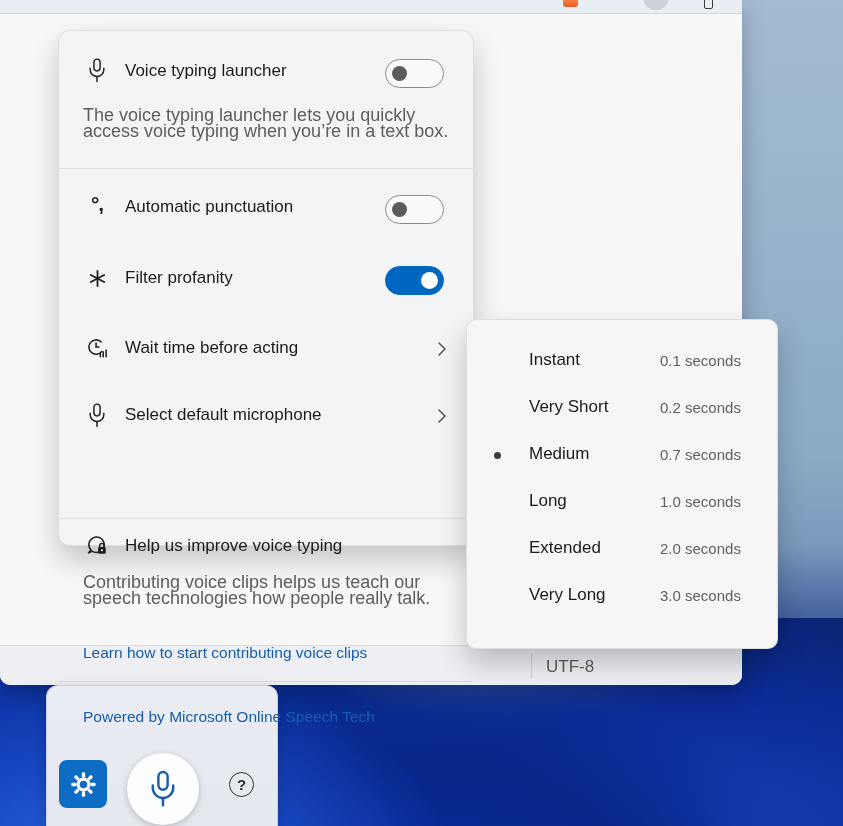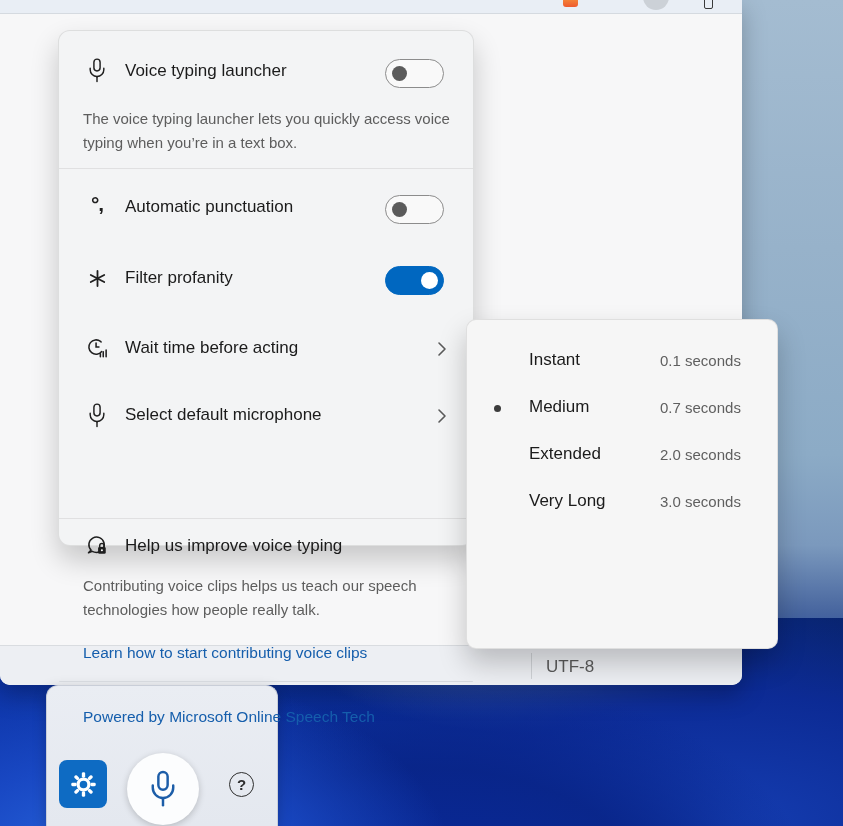--- a/index.html
+++ b/index.html
@@ -56,21 +56,21 @@
     background:#f3f4f5; border:1px solid rgba(0,0,0,.09); border-radius:12px;
     box-shadow:0 14px 28px rgba(0,0,0,.20); }
   .panel .icon-cell { position:absolute; left:24px; width:28px; display:flex; justify-content:center; color:#1f1f1f; }
   .panel .row-label { position:absolute; left:66px; font-size:17px; color:#1b1b1b; white-space:nowrap; }
   .punct-glyph { font-size:21px; color:#1f1f1f; letter-spacing:-1px; line-height:1; font-weight:bold; }
   .toggle { position:absolute; left:326px; width:59px; height:29px; border-radius:15px; cursor:pointer; }
   .toggle.off { background:#f9f9f9; border:1px solid #8c8c8c; }
   .toggle.off .knob { position:absolute; left:6px; top:6px; width:15px; height:15px; border-radius:50%; background:#5b5b5b; }
   .toggle.on { background:#0067c0; border:1px solid #0067c0; }
   .toggle.on .knob { position:absolute; right:5px; top:5px; width:17px; height:17px; border-radius:50%; background:#ffffff; }
-  .desc { position:absolute; left:24px; width:372px; font-size:15px; line-height:24px; color:#5d5d5d; }
+  .desc { position:absolute; left:24px; width:372px; font-size:18px; line-height:16px; color:#5d5d5d; }
   .sep { position:absolute; left:0; right:0; height:1px; background:#e0e0e1; }
   .chev { position:absolute; left:378px; }
   .menu-row { position:absolute; left:0; right:0; height:52px; cursor:pointer; }
   .link { position:absolute; left:24px; font-size:15.5px; color:#155eac; cursor:pointer; text-decoration:none; white-space:nowrap; }
   .panel-bottom { position:absolute; left:0; right:0; top:650px; bottom:0;
     background:#e6eaf2; border-top:1px solid #d6d9de; border-radius:0 0 12px 12px; }
 
   
   .submenu { position:absolute; left:466px; top:319px; width:312px; height:330px;
     background:#f6f6f6; border:1px solid rgba(0,0,0,.09); border-radius:10px;
@@ -244,25 +244,33 @@
       <a class="link" style="top:26px">Powered by Microsoft Online Speech Tech</a>
     </div>
   </div>
 
   <div class="submenu">
     <div class="opt">
       <span class="opt-label">Instant</span>
       <span class="opt-value">0.1 seconds</span>
     </div>
     <div class="opt">
+      <span class="opt-label">Very Short</span>
+      <span class="opt-value">0.2 seconds</span>
+    </div>
+    <div class="opt">
       <span class="dot"></span>
       <span class="opt-label">Medium</span>
       <span class="opt-value">0.7 seconds</span>
     </div>
     <div class="opt">
+      <span class="opt-label">Long</span>
+      <span class="opt-value">1.0 seconds</span>
+    </div>
+    <div class="opt">
       <span class="opt-label">Extended</span>
       <span class="opt-value">2.0 seconds</span>
     </div>
     <div class="opt">
       <span class="opt-label">Very Long</span>
       <span class="opt-value">3.0 seconds</span>
     </div>
   </div>
 
 </div>

